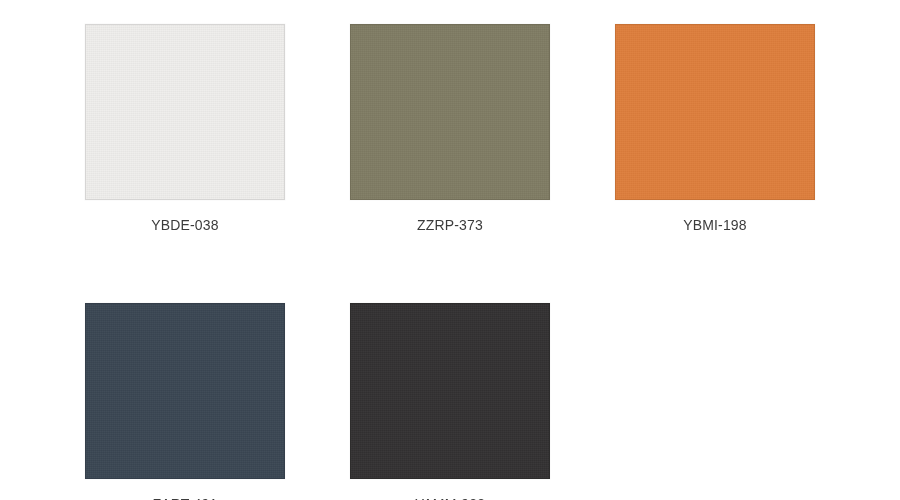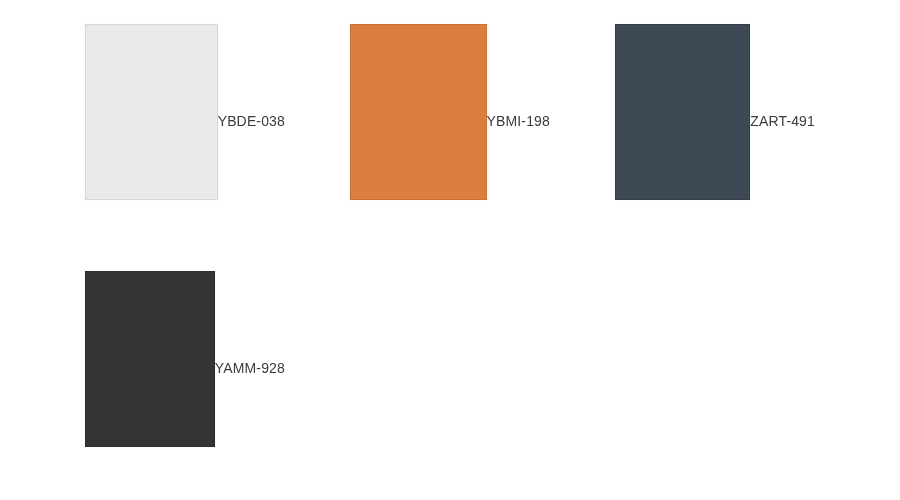--- a/index.html
+++ b/index.html
@@ -26,21 +26,21 @@
     top: 24px;
     width: 730px;
     display: grid;
     grid-template-columns: 200px 200px 200px;
     grid-column-gap: 65px;
     grid-row-gap: 71px;
   }
   .swatch-cell {
     width: 200px;
     display: flex;
-    flex-direction: row;
+    flex-direction: column;
     align-items: center;
   }
   .swatch-chip {
     width: 200px;
     height: 176px;
     box-sizing: border-box;
     border: 1px solid rgba(0, 0, 0, 0.10);
     box-shadow: 0 0 0 0.5px rgba(0, 0, 0, 0.03);
     position: relative;
     overflow: hidden;
@@ -69,20 +69,24 @@
 <body style="background: rgb(255, 255, 255);">
 
 <div class="palette-board">
   <div class="swatch-grid">
 
     <div class="swatch-cell">
       <div class="swatch-chip" style="background-color: rgb(239, 238, 236);"></div>
       <div class="swatch-label" style="color: rgb(59, 59, 59);">YBDE-038</div>
     </div>
 
+    <div class="swatch-cell">
+      <div class="swatch-chip" style="background-color: rgb(128, 124, 100);"></div>
+      <div class="swatch-label" style="color: rgb(59, 59, 59);">ZZRP-373</div>
+    </div>
 
 
     <div class="swatch-cell">
       <div class="swatch-chip" style="background-color: rgb(222, 126, 60);"></div>
       <div class="swatch-label" style="color: rgb(59, 59, 59);">YBMI-198</div>
     </div>
 
     <div class="swatch-cell">
       <div class="swatch-chip" style="background-color: rgb(58, 70, 83);"></div>
       <div class="swatch-label" style="color: rgb(59, 59, 59);">ZART-491</div>

